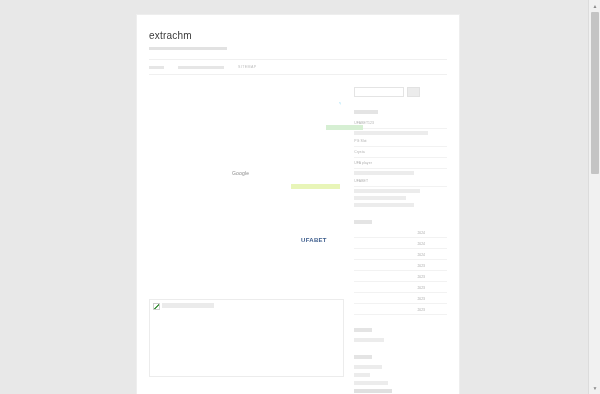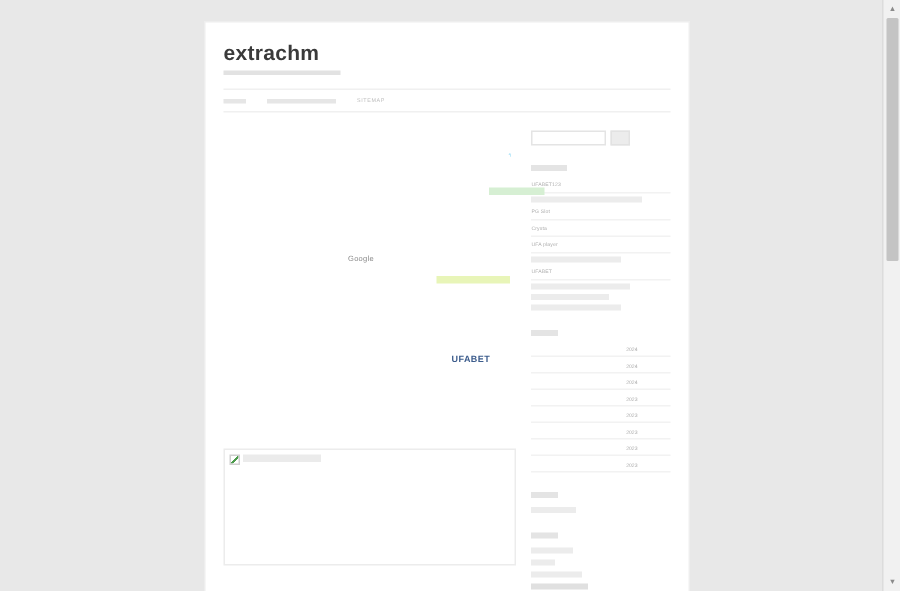--- a/index.html
+++ b/index.html
@@ -13,22 +13,22 @@
     position: absolute;
     left: 136px; top: 14px;
     width: 324px; height: 500px;
     background: #ffffff;
     border: 1px solid #eeeeee;
   }
   .site-header {
     padding: 14px 12px 0 12px;
   }
   .site-title {
-    font-size: 14px;
-    font-weight: bold;
+    font-size: 10px;
+    font-weight: normal;
     color: #3a3a3a;
     letter-spacing: 0.2px;
     line-height: 13px;
   }
   .site-desc {
     margin-top: 5px;
     height: 3px;
     width: 78px;
     background: #e2e2e2;
     font-size: 0;

